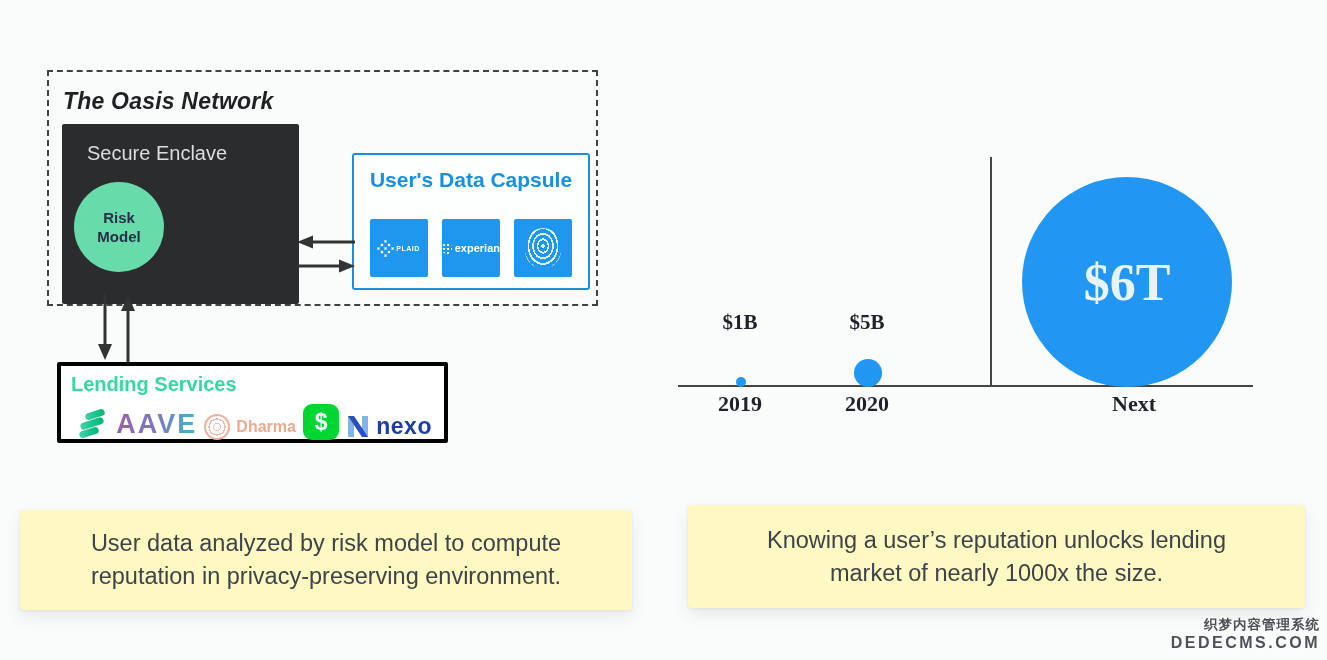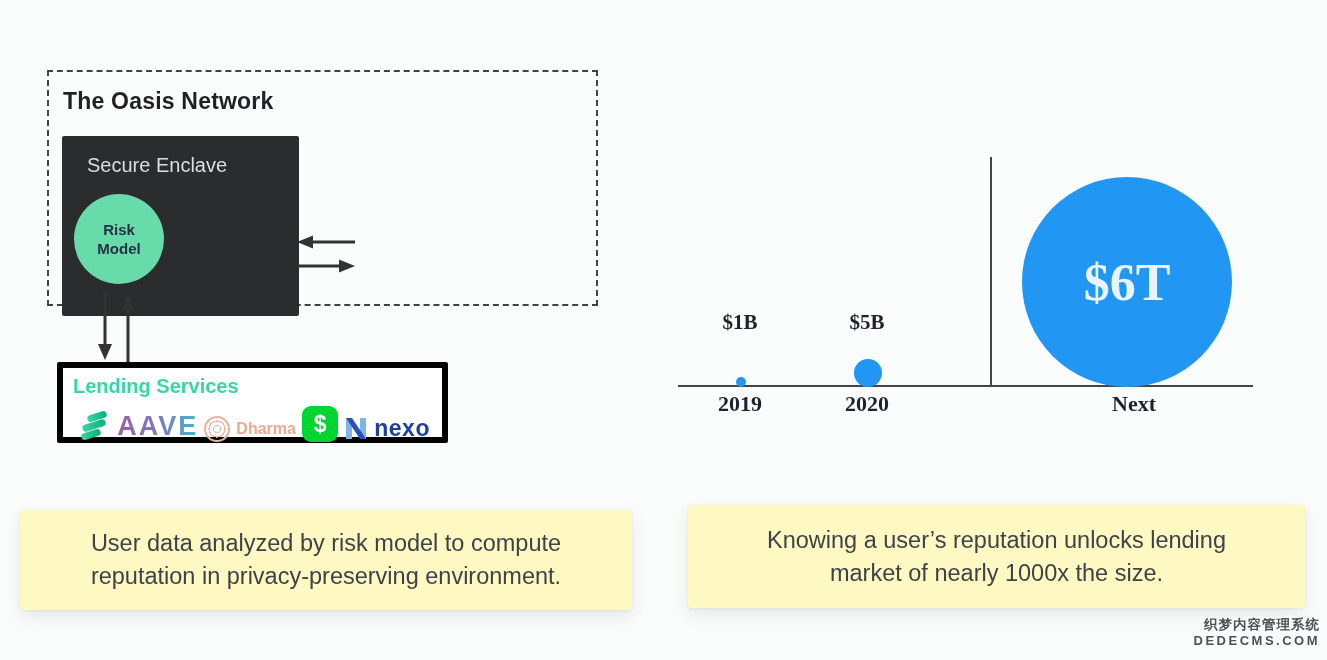--- a/index.html
+++ b/index.html
@@ -6,23 +6,23 @@
   html,body { background:#ffffff; }
   #stage {
     position:relative; width:1327px; height:660px;
     background:#fafbfb; overflow:hidden;
     font-family:"Liberation Sans", sans-serif;
   }
   .abs { position:absolute; }
 
   
   .oasis-box { left:47px; top:70px; width:551px; height:236px; border:2px dashed #424242; }
-  .oasis-title { left:63px; top:88px; font-size:23px; font-weight:700; color:#1f2124; letter-spacing:.2px; }
-
-  .enclave { left:62px; top:136px; width:237px; height:180px; background:#2a2c2d; border-radius:2px; }
+  .oasis-title { left:63px; top:88px; font-size:23px; font-weight:700; color:#1f2124; letter-spacing:.2px;font-style:italic; }
+
+  .enclave { left:62px; top:124px; width:237px; height:180px; background:#2a2c2d; border-radius:2px; }
   .enclave-label { position:absolute; left:25px; top:18px; color:#dcdddd; font-size:20px; font-weight:400; }
   .risk-circle { position:absolute; left:12px; top:58px; width:90px; height:90px; border-radius:50%;
     background:#68dbab; display:flex; align-items:center; justify-content:center; text-align:center; }
   .risk-text { font-size:15px; font-weight:700; color:#243146; line-height:1.3; }
 
   .capsule { left:352px; top:153px; width:238px; height:137px; background:#fdfefe;
     border:2px solid #1790e4; border-radius:3px; }
   .capsule-title { text-align:center; margin-top:13px; color:#1790e4; font-size:21px; font-weight:700; }
   .tiles { position:absolute; left:0; top:64px; width:100%; display:flex; justify-content:center; gap:14px; }
   .tile { width:58px; height:58px; background:#1f97ef; border-radius:2px;
@@ -30,21 +30,21 @@
   .plaid-glyph { width:15px; height:15px; border-radius:4px; transform:rotate(45deg);
     background-image:radial-gradient(#fff 1.1px, rgba(255,255,255,0) 1.25px); background-size:5px 5px; }
   .plaid-label { color:#fff; font-size:7px; font-weight:700; letter-spacing:.5px; }
   .experian-dots { width:11px; height:11px; border-radius:50%;
     background-image:radial-gradient(#fff 1px, rgba(255,255,255,0) 1.15px); background-size:4px 4px; }
   .experian-label { color:#fff; font-size:11px; font-weight:700; }
   .fingerprint { width:36px; height:40px; border-radius:50% 50% 46% 46%;
     background:repeating-radial-gradient(ellipse at 50% 45%, rgba(235,246,253,.95) 0 1.6px, rgba(31,151,239,0) 1.6px 4.6px); }
 
   .lending { left:57px; top:362px; width:391px; height:81px; background:#fff;
-    border:6px solid #000000; border-radius:2px; }
+    border:4px solid #000000; border-radius:2px; }
   .lending-title { position:absolute; left:10px; top:7px; font-size:20px; font-weight:700; color:#36d8a2; }
   .logos { position:absolute; left:16px; right:12px; top:34px; height:40px;
     display:flex; align-items:flex-end; justify-content:space-between; }
   .compound { width:32px; height:32px; position:relative; }
   .compound span { position:absolute; height:7px; border-radius:3.5px;
     background:linear-gradient(90deg,#41d1a7,#00b478); transform:rotate(-18deg); }
   .compound .c1 { width:20px; left:8px; top:3px; }
   .compound .c2 { width:24px; left:3px; top:12px; }
   .compound .c3 { width:20px; left:2px; top:21px; }
   .aave { font-size:27px; font-weight:700; letter-spacing:2px;
@@ -80,40 +80,56 @@
     box-shadow:0 1px 3px rgba(60,64,67,.08), 0 7px 16px rgba(60,64,67,.09);
     display:flex; flex-direction:column; align-items:center; justify-content:center;
     text-align:center; color:#3f4249; font-size:23.5px; line-height:1.4; }
   .card-left { left:20px; top:510px; width:612px; height:100px; }
   .card-right { left:688px; top:505px; width:617px; height:103px; }
 
   
   .watermark { right:7px; top:617px; text-align:right; color:#4b5157; font-weight:700;
     text-shadow:0 0 2px #fff, 0 0 3px #fff; line-height:1.2; }
   .wm1 { font-size:13.5px; letter-spacing:1px; }
-  .wm2 { font-size:13px; letter-spacing:2.5px; }
+  .wm2 { font-size:16px; letter-spacing:2.5px; }
 </style>
 </head>
 <body>
 
 <div id="stage">
 
   <div class="abs oasis-box"></div>
   <div class="abs oasis-title">The Oasis Network</div>
 
   <div class="abs enclave">
     <div class="enclave-label">Secure Enclave</div>
     <div class="risk-circle">
       <div class="risk-text">
         <div>Risk</div>
         <div>Model</div>
       </div>
     </div>
   </div>
 
+  <div class="abs capsule">
+    <div class="capsule-title">User's Data Capsule</div>
+    <div class="tiles">
+      <div class="tile">
+        <span class="plaid-glyph"></span>
+        <span class="plaid-label">PLAID</span>
+      </div>
+      <div class="tile">
+        <span class="experian-dots"></span>
+        <span class="experian-label">experian</span>
+      </div>
+      <div class="tile">
+        <span class="fingerprint"></span>
+      </div>
+    </div>
+  </div>
 
   <svg class="abs" style="left:297px; top:232px;" width="58" height="44" viewBox="0 0 58 44">
     <line x1="15" y1="10" x2="58" y2="10" stroke="#333" stroke-width="3"></line>
     <polygon points="0,10 16,3.5 16,16.5" fill="#333"></polygon>
     <line x1="0" y1="34" x2="43" y2="34" stroke="#333" stroke-width="3"></line>
     <polygon points="58,34 42,27.5 42,40.5" fill="#333"></polygon>
   </svg>
 
   <svg class="abs" style="left:95px; top:293px;" width="45" height="70" viewBox="0 0 45 70">
     <line x1="10" y1="0" x2="10" y2="52" stroke="#333" stroke-width="3"></line>

